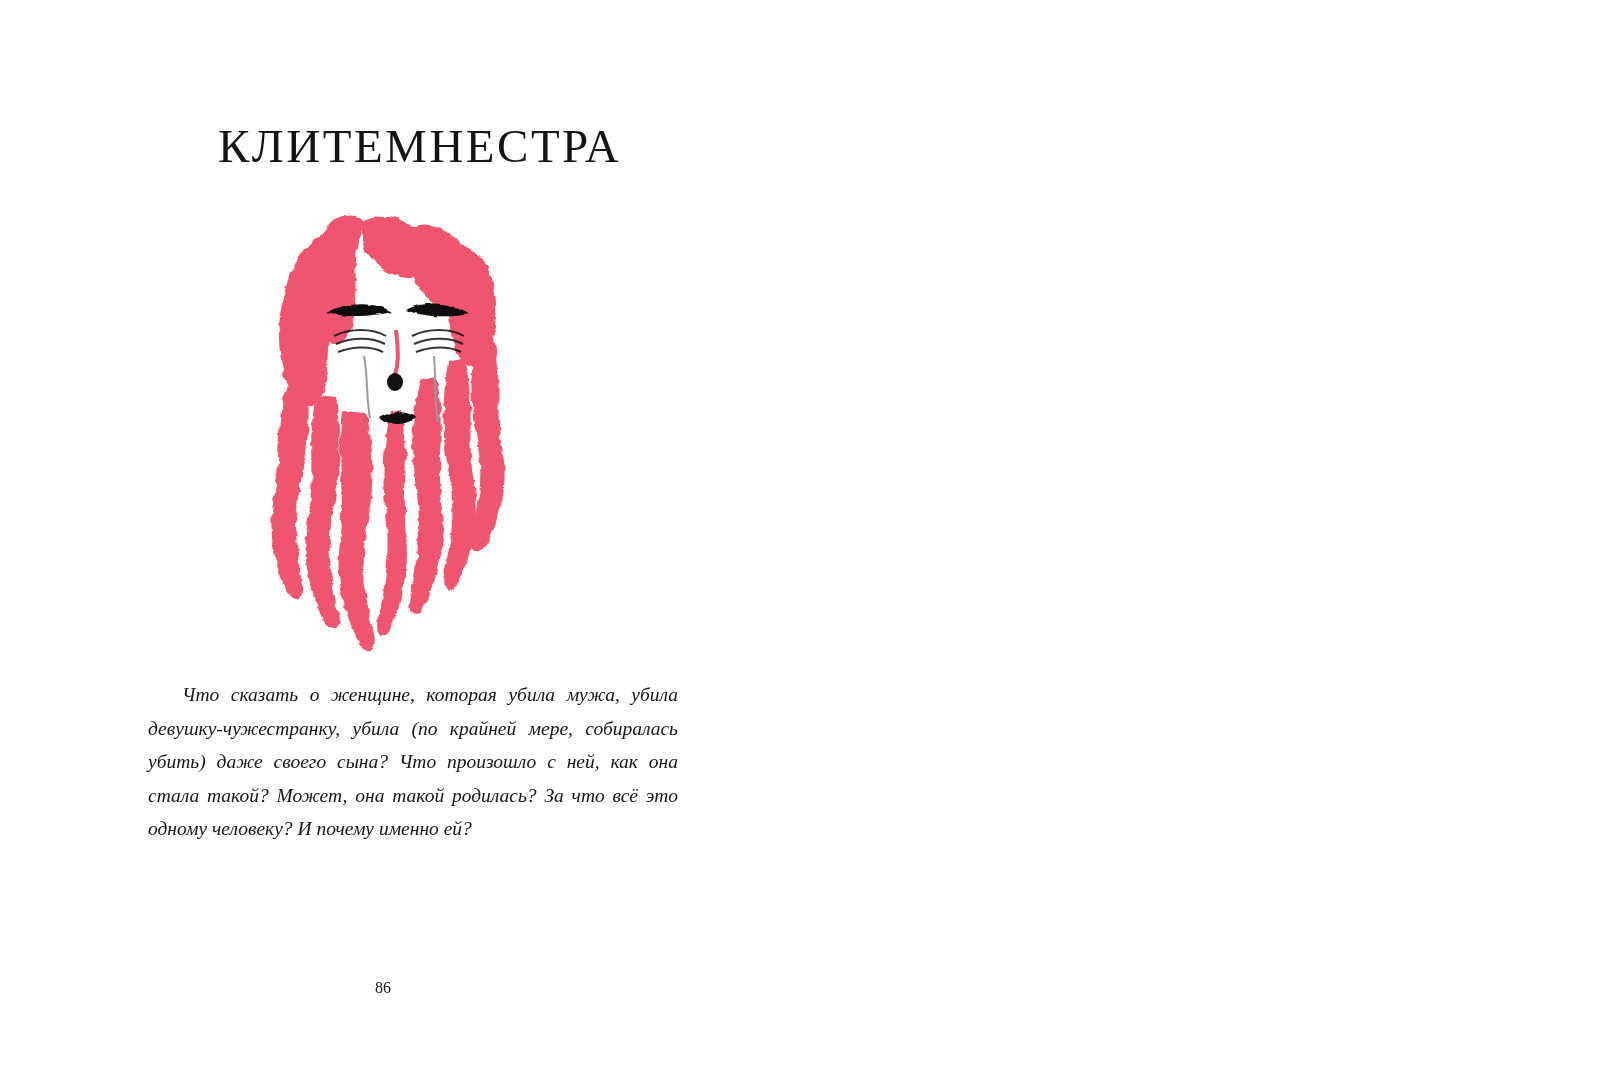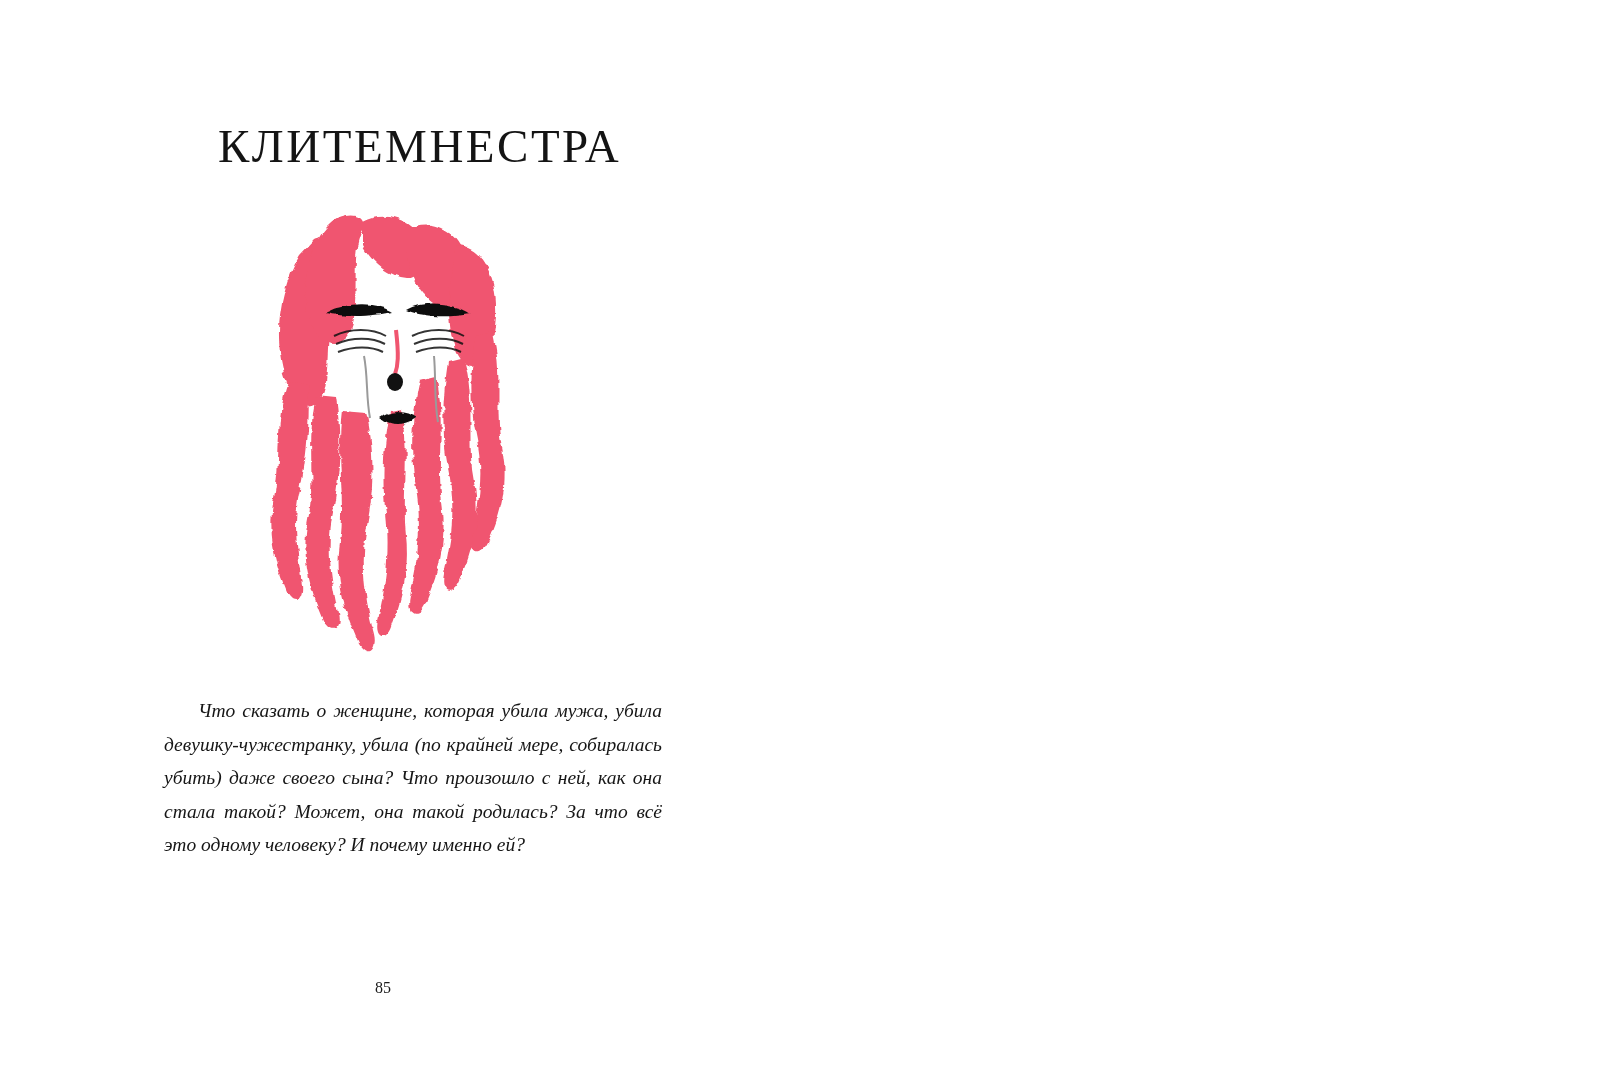--- a/index.html
+++ b/index.html
@@ -66,21 +66,21 @@
     width: 530px;
     font-family: "Liberation Serif", serif;
     font-style: italic;
     font-size: 19.5px;
     line-height: 33.5px;
     color: #161616;
     text-align: justify;
     text-justify: inter-word;
   }
   .left-text p {
-    margin: 16px;
+    margin: 0;
     text-indent: 34px;
   }
 
   .folio {
     position: absolute;
     font-family: "Liberation Serif", serif;
     font-size: 16px;
     color: #1a1a1a;
     top: 979px;
   }
@@ -149,21 +149,21 @@
         <ellipse cx="165" cy="222" rx="8" ry="9" fill="#111111"></ellipse>
 
         <path d="M150 258 C 160 250, 176 250, 186 258 C 176 266, 160 266, 150 258 Z" fill="#111111" filter="url(#rough2)"></path>
       </svg>
     </div>
 
     <div class="left-text">
       <p>Что сказать о женщине, которая убила мужа, убила девушку-чужестранку, убила (по крайней мере, собиралась убить) даже своего сына? Что произошло с ней, как она стала такой? Может, она такой родилась? За что всё это одному человеку? И почему именно ей?</p>
     </div>
 
-    <div class="folio folio-left">85</div>
+    <div class="folio folio-left">86</div>
   </div>
 
   <div class="page page-right">
 
     
 
     
   </div>
 
 </div>

